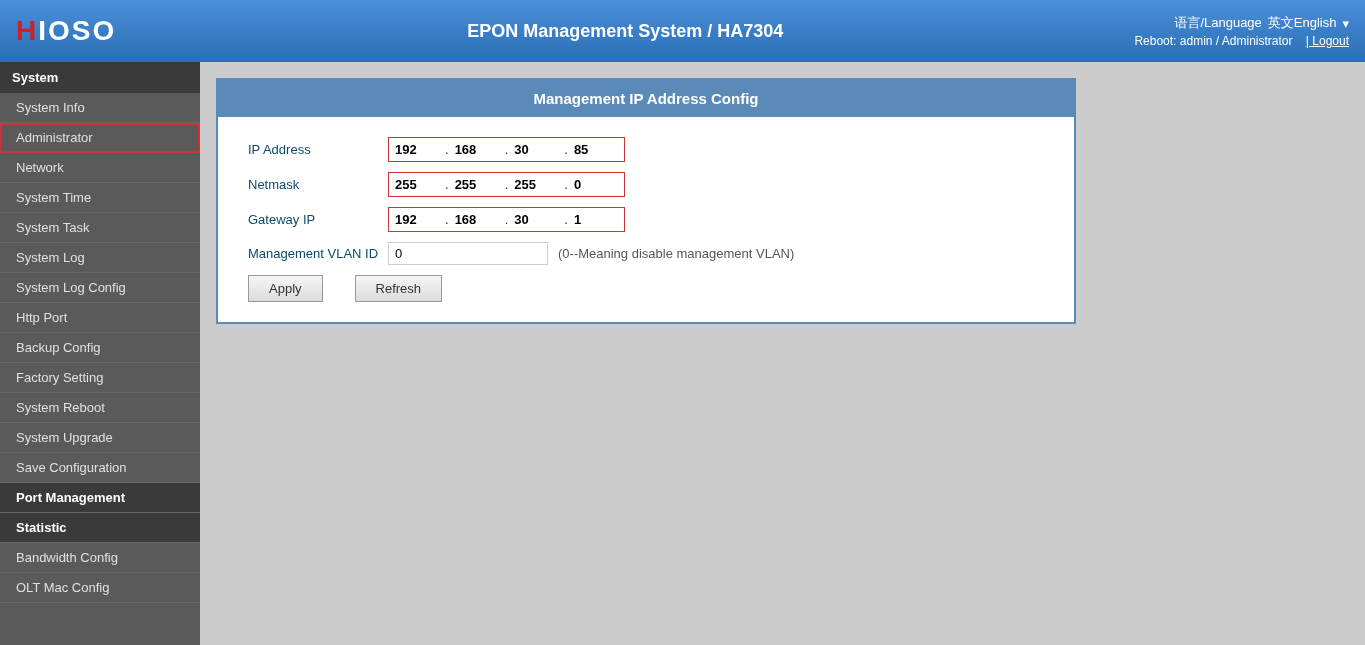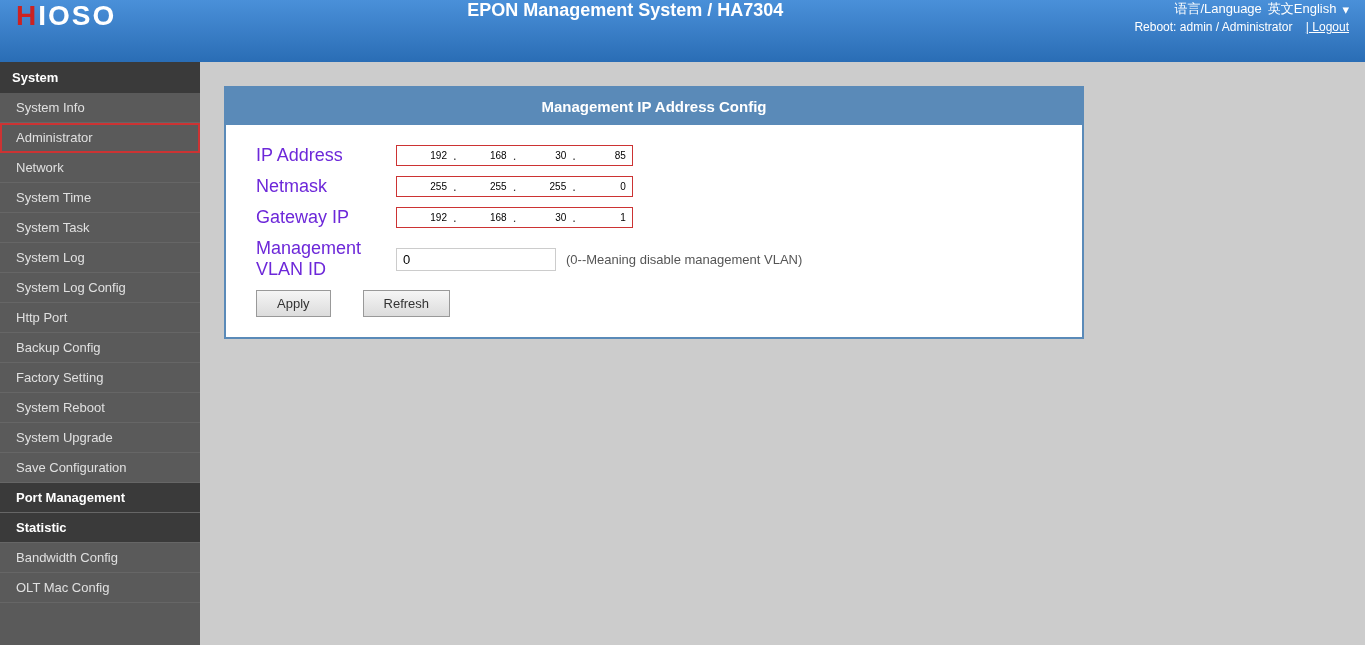--- a/index.html
+++ b/index.html
@@ -3,23 +3,23 @@
   <meta charset="utf-8">
   <style>
     * { margin: 0; padding: 0; box-sizing: border-box; }
     body { font-family: Arial, sans-serif; font-size: 13px; background: #d0d0d0; width: 1365px; height: 645px; overflow: hidden; }
 
     
     .header {
       background: linear-gradient(to bottom, #4a90d9, #2a6db5);
       height: 62px;
       display: flex;
-      align-items: flex-start;
+      align-items: center;
       justify-content: space-between;
-      padding: 0 16px;
+      padding: 12px 16px;
     }
     .logo {
       display: flex;
       align-items: center;
     }
     .logo-text {
       font-size: 28px;
       font-weight: bold;
       color: white;
       letter-spacing: 2px;
@@ -98,21 +98,21 @@
     .sidebar-item.section-dark {
       background: #3a3a3a;
       color: white;
       font-weight: bold;
     }
 
     
     .content {
       flex: 1;
       background: #cccccc;
-      padding: 24px;
+      padding: 16px;
       overflow-y: auto;
     }
 
     
     .config-box {
       border: 2px solid #5a8ab8;
       background: white;
       max-width: 860px;
     }
     .config-box-header {
@@ -126,37 +126,38 @@
     .config-box-body {
       padding: 20px 30px 20px 30px;
     }
     .form-row {
       display: flex;
       align-items: center;
       margin-bottom: 10px;
     }
     .form-label {
       width: 140px;
-      font-size: 18px;
-      color: #6d28d9;
+      font-size: 13px;
+      color: #0c4a6e;
       flex-shrink: 0;
     }
     .ip-group {
       display: flex;
       align-items: center;
       border: 1px solid #cc3333;
       padding: 2px;
     }
     .ip-input {
       width: 52px;
       border: none;
       outline: none;
-      font-size: 10px;
+      font-size: 13px;
       padding: 2px 4px;
-      text-align: right;
+      text-align: left;
+      font-weight: bold;
     }
     .ip-dot {
       color: #333;
       padding: 0 2px;
       font-size: 13px;
     }
     .vlan-input {
       width: 160px;
       border: 1px solid #ccc;
       font-size: 13px;

